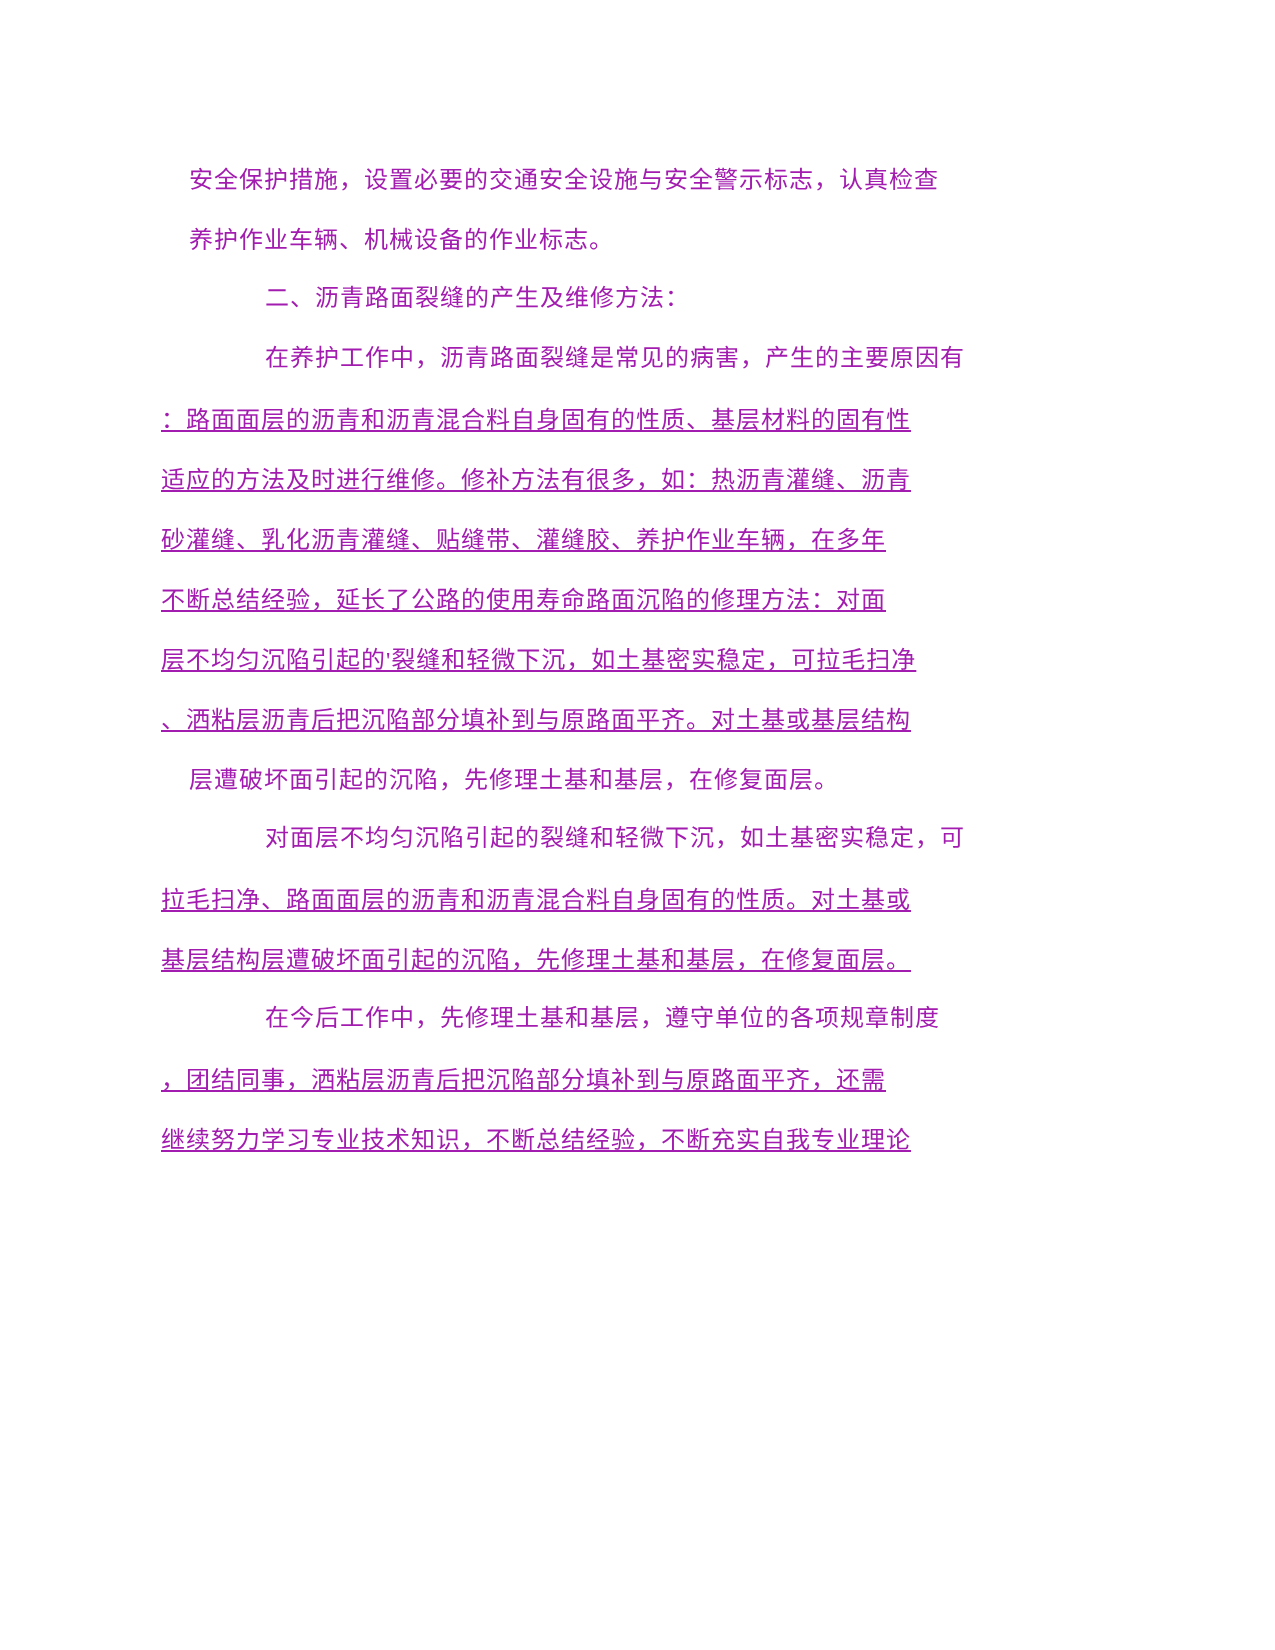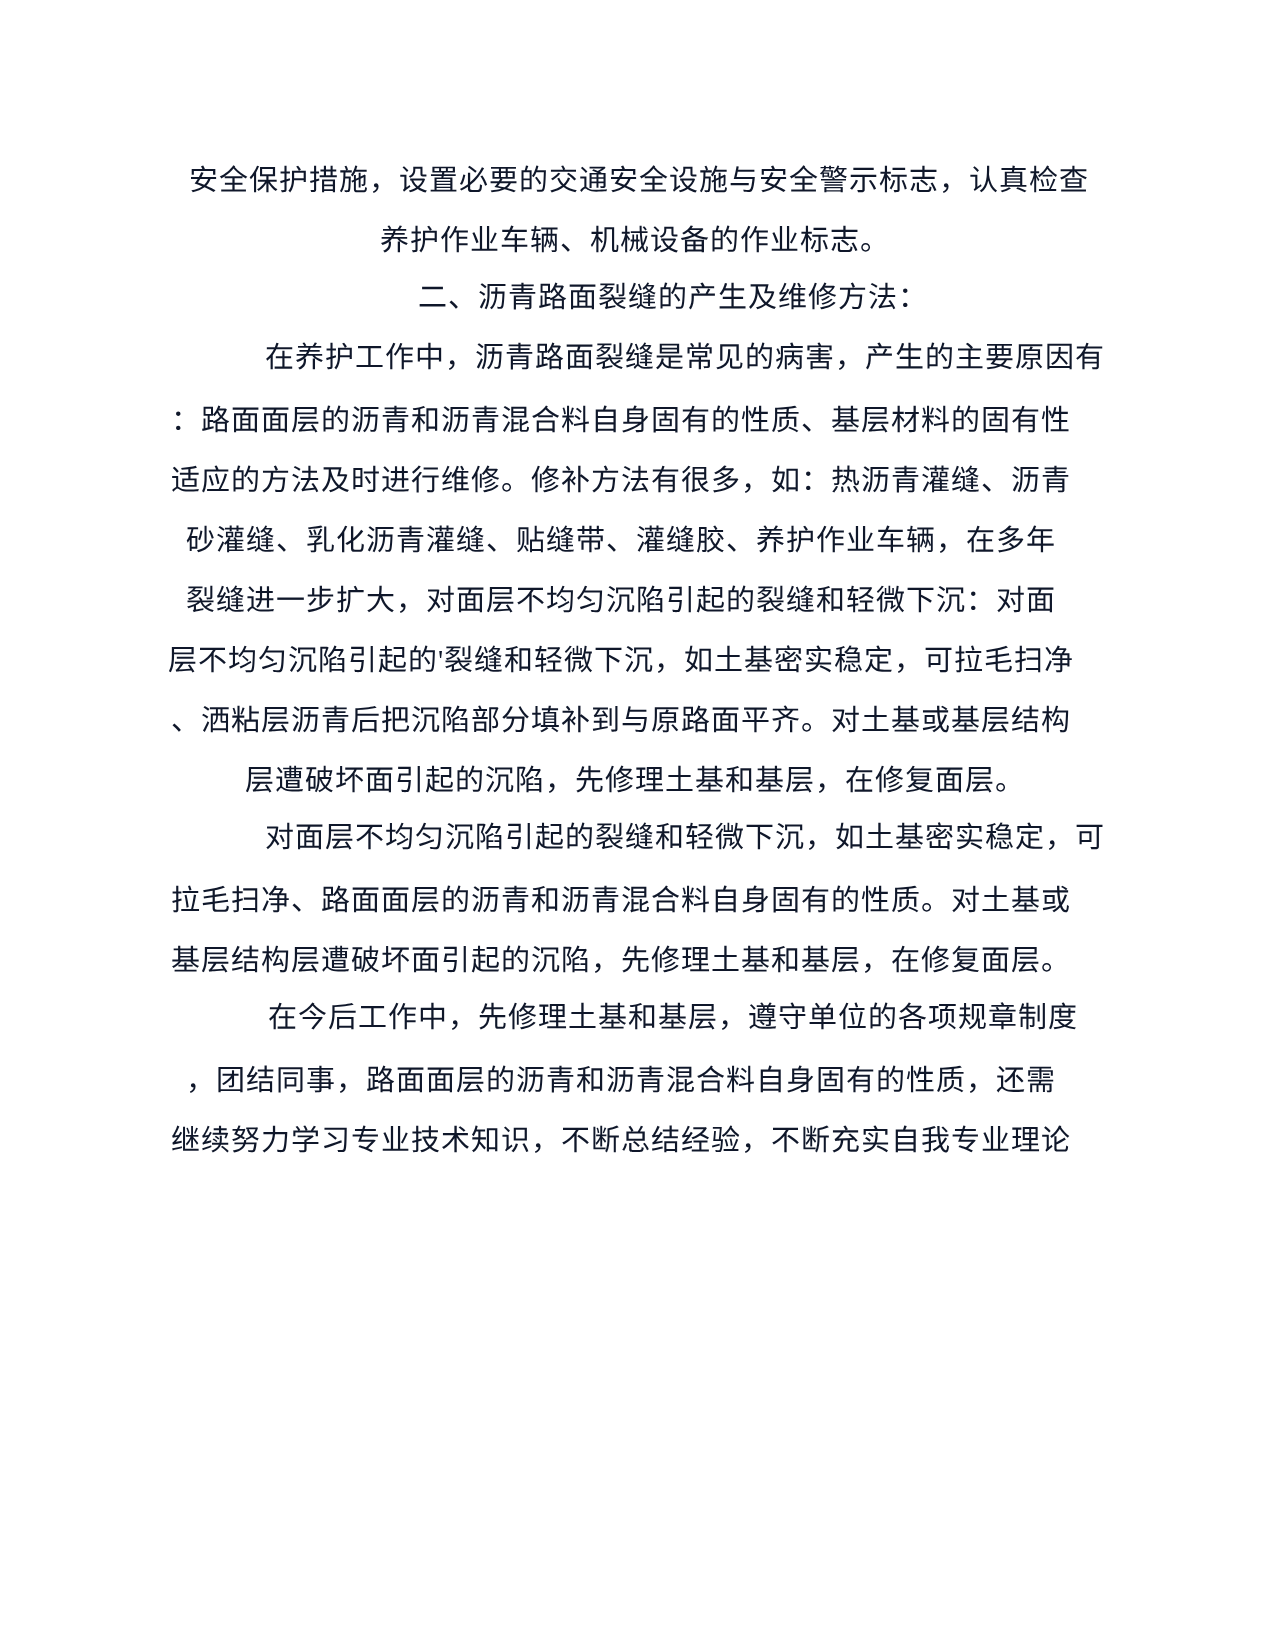--- a/index.html
+++ b/index.html
@@ -16,50 +16,50 @@
     overflow: hidden;
   }
   .text-area {
     position: absolute;
     top: 150px;
     left: 161px;
     width: 920px;
   }
   .line {
     font-family: "Liberation Serif", "DejaVu Serif", serif;
-    font-size: 29px;
+    font-size: 24px;
     line-height: 60px;
     height: 60px;
     letter-spacing: 1px;
-    color: #0f172a;
+    color: #a21caf;
     white-space: nowrap;
-    text-align: center;
+    text-align: left;
   }
   
   .line.indent { padding-left: 104px; font-family: Liberation Mono, monospace; }
   
   .line.hang { padding-left: 28px; }
-  .line.flush { padding-left: 0; }
+  .line.flush { padding-left: 0; text-decoration: underline; }
 </style>
 </head>
 <body>
 
 <div class="page" style="background: rgb(255, 255, 255);">
   <div class="text-area" style="color: rgb(59, 59, 59);">
       <div class="line hang">安全保护措施，设置必要的交通安全设施与安全警示标志，认真检查</div>
       <div class="line hang">养护作业车辆、机械设备的作业标志。</div>
       <div class="line indent">二、沥青路面裂缝的产生及维修方法：</div>
       <div class="line indent">在养护工作中，沥青路面裂缝是常见的病害，产生的主要原因有</div>
       <div class="line flush">：路面面层的沥青和沥青混合料自身固有的性质、基层材料的固有性</div>
       <div class="line flush">适应的方法及时进行维修。修补方法有很多，如：热沥青灌缝、沥青</div>
       <div class="line flush">砂灌缝、乳化沥青灌缝、贴缝带、灌缝胶、养护作业车辆，在多年</div>
-      <div class="line flush">裂缝进一步扩大，对面层不均匀沉陷引起的裂缝和轻微下沉：对面</div>
+      <div class="line flush">不断总结经验，延长了公路的使用寿命路面沉陷的修理方法：对面</div>
       <div class="line flush">层不均匀沉陷引起的'裂缝和轻微下沉，如土基密实稳定，可拉毛扫净</div>
       <div class="line flush">、洒粘层沥青后把沉陷部分填补到与原路面平齐。对土基或基层结构</div>
       <div class="line hang">层遭破坏面引起的沉陷，先修理土基和基层，在修复面层。</div>
       <div class="line indent">对面层不均匀沉陷引起的裂缝和轻微下沉，如土基密实稳定，可</div>
       <div class="line flush">拉毛扫净、路面面层的沥青和沥青混合料自身固有的性质。对土基或</div>
       <div class="line flush">基层结构层遭破坏面引起的沉陷，先修理土基和基层，在修复面层。</div>
       <div class="line indent">在今后工作中，先修理土基和基层，遵守单位的各项规章制度</div>
-      <div class="line flush">，团结同事，路面面层的沥青和沥青混合料自身固有的性质，还需</div>
+      <div class="line flush">，团结同事，洒粘层沥青后把沉陷部分填补到与原路面平齐，还需</div>
       <div class="line flush">继续努力学习专业技术知识，不断总结经验，不断充实自我专业理论</div>
     </div>
 </div>
 
 </body></html>

